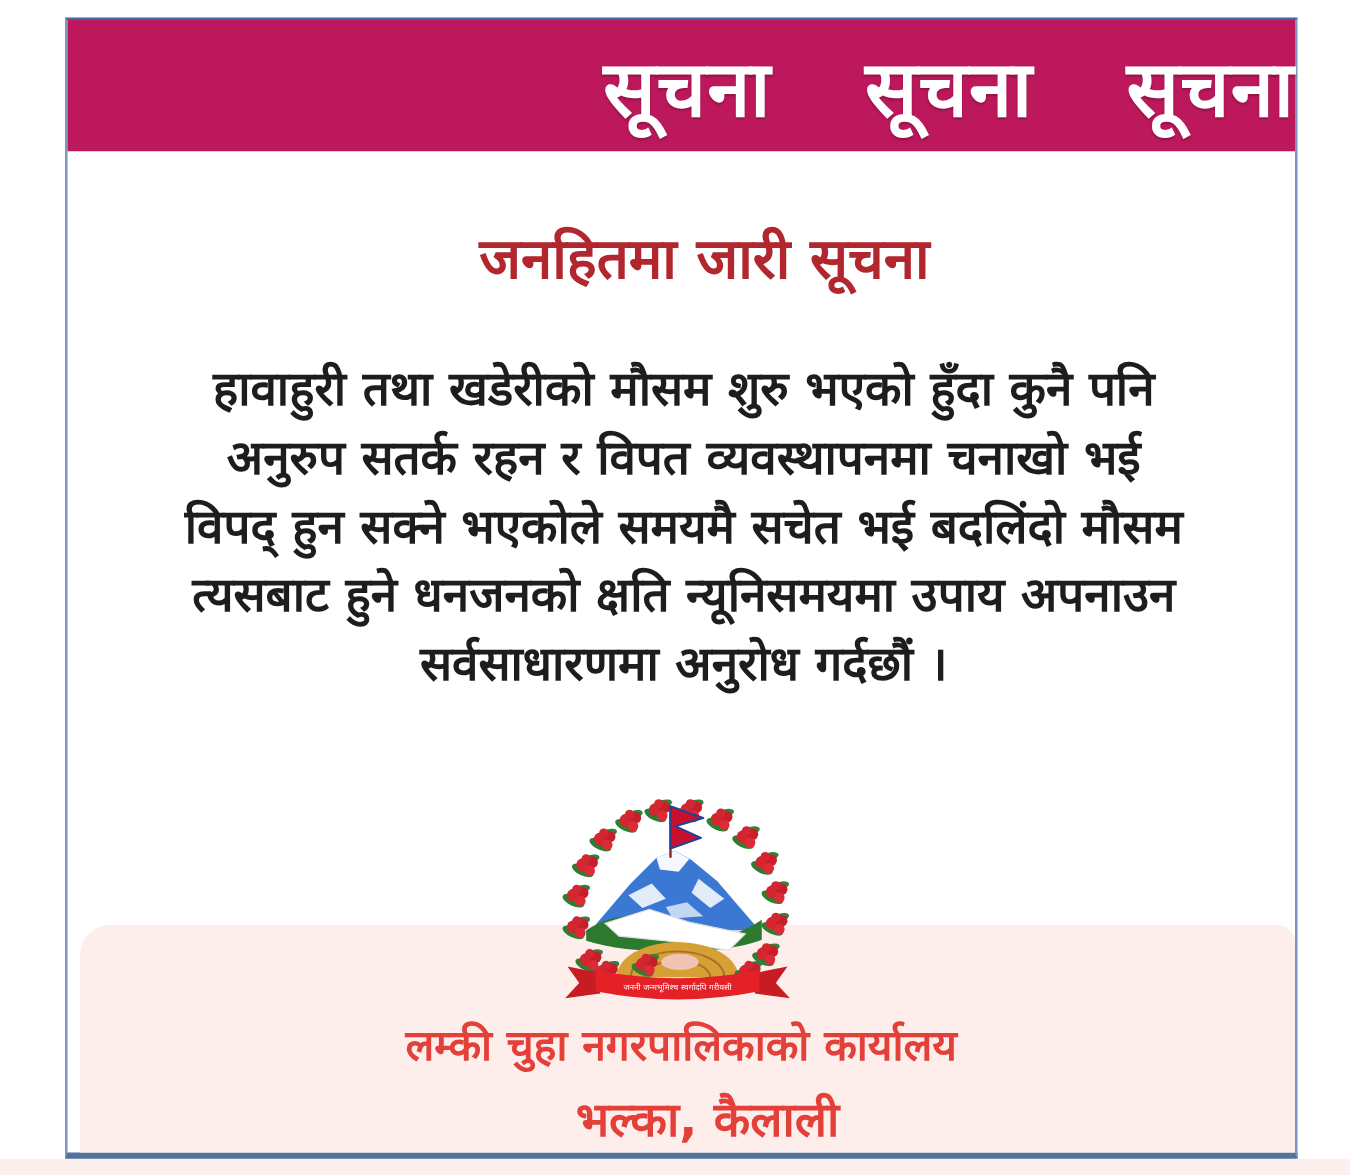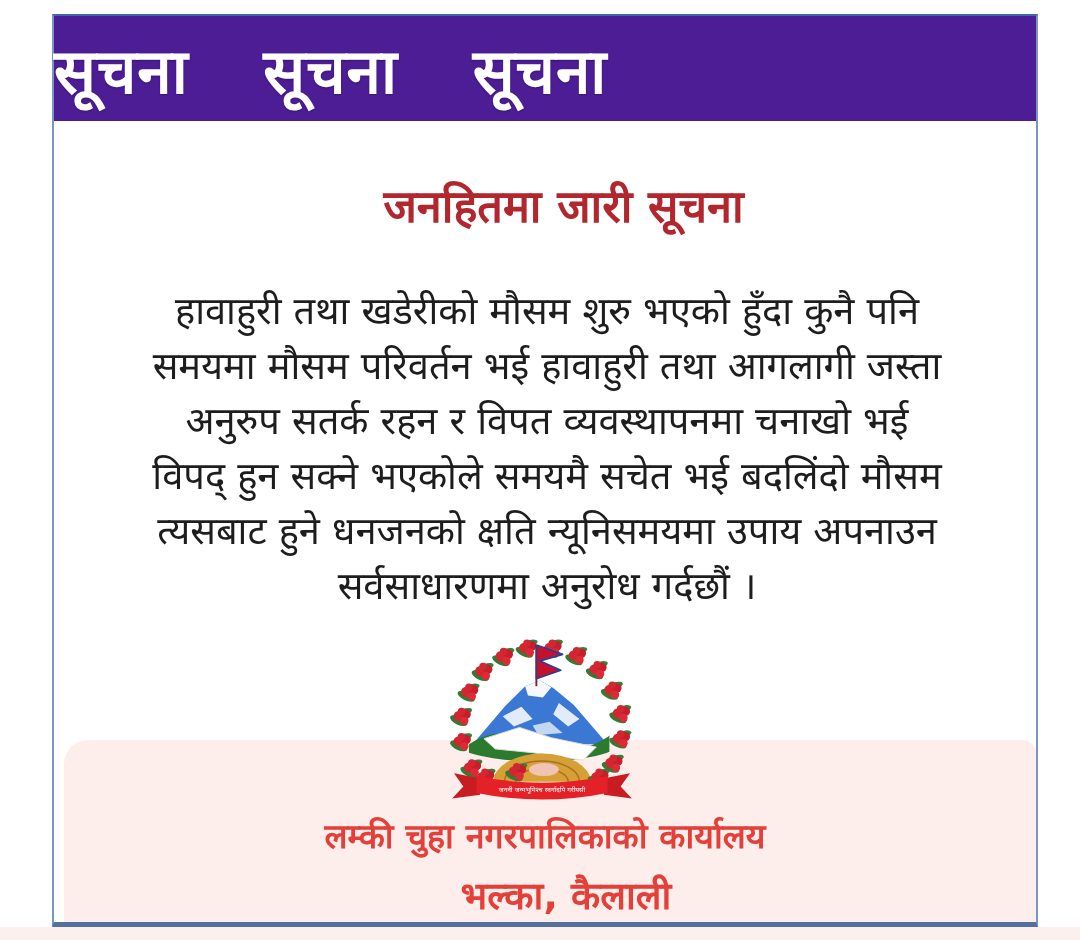--- a/index.html
+++ b/index.html
@@ -17,22 +17,22 @@
   .card {
     position: absolute; left: 52px; top: 14px; width: 986px; height: 914px;
     background: #ffffff;
     border-left: 2px solid #7b94c1;
     border-right: 2px solid #7b94c1;
     border-top: 2px solid #3f67a8;
     border-bottom: 6px solid #54719e;
   }
   .header-banner {
     position: absolute; left: 0; top: 0; width: 100%; height: 105px;
-    background: #4c1d95;
-    display: flex; align-items: center; justify-content: flex-start;
+    background: #be185d;
+    display: flex; align-items: center; justify-content: flex-end;
   }
   .header-banner .title {
     color: #ffffff;
     font-size: 62px;
     font-weight: bold;
     word-spacing: 52px;
     letter-spacing: 1px;
     text-shadow: 0 1px 2px rgba(0,0,0,0.25);
   }
   .subheading {
@@ -41,21 +41,21 @@
     color: #b2262e;
     font-size: 45px;
     font-weight: bold;
     padding-left: 37px;
   }
   .body-text {
     position: absolute; left: 68px; top: 268px; width: 850px;
     text-align: center;
     color: #1d1d1d;
     font-size: 38px;
-    font-weight: 400;
+    font-weight: 700;
     line-height: 55px;
   }
   .footer-box {
     position: absolute; left: 10px; top: 724px; width: 972px; height: 182px;
     background: #fdeeec;
     border-radius: 24px 14px 0 0;
   }
   .footer-line1 {
     position: absolute; left: 0; top: 796px; width: 100%;
     text-align: center;
@@ -82,21 +82,20 @@
 <div class="card">
 
   <div class="header-banner">
     <span class="title">सूचना सूचना सूचना</span>
   </div>
 
   <div class="subheading">जनहितमा जारी सूचना</div>
 
   <div class="body-text">
     <div>हावाहुरी तथा खडेरीको मौसम शुरु भएको हुँदा कुनै पनि</div>
-    <div>समयमा मौसम परिवर्तन भई हावाहुरी तथा आगलागी जस्ता</div>
     <div>अनुरुप सतर्क रहन र विपत व्यवस्थापनमा चनाखो भई</div>
     <div>विपद् हुन सक्ने भएकोले समयमै सचेत भई बदलिंदो मौसम</div>
     <div>त्यसबाट हुने धनजनको क्षति न्यूनिसमयमा उपाय अपनाउन</div>
     <div>सर्वसाधारणमा अनुरोध गर्दछौं ।</div>
   </div>
 
   <div class="footer-box"></div>
 
   <div class="emblem-wrap">
     <svg viewBox="0 0 220 185" xmlns="http://www.w3.org/2000/svg">

